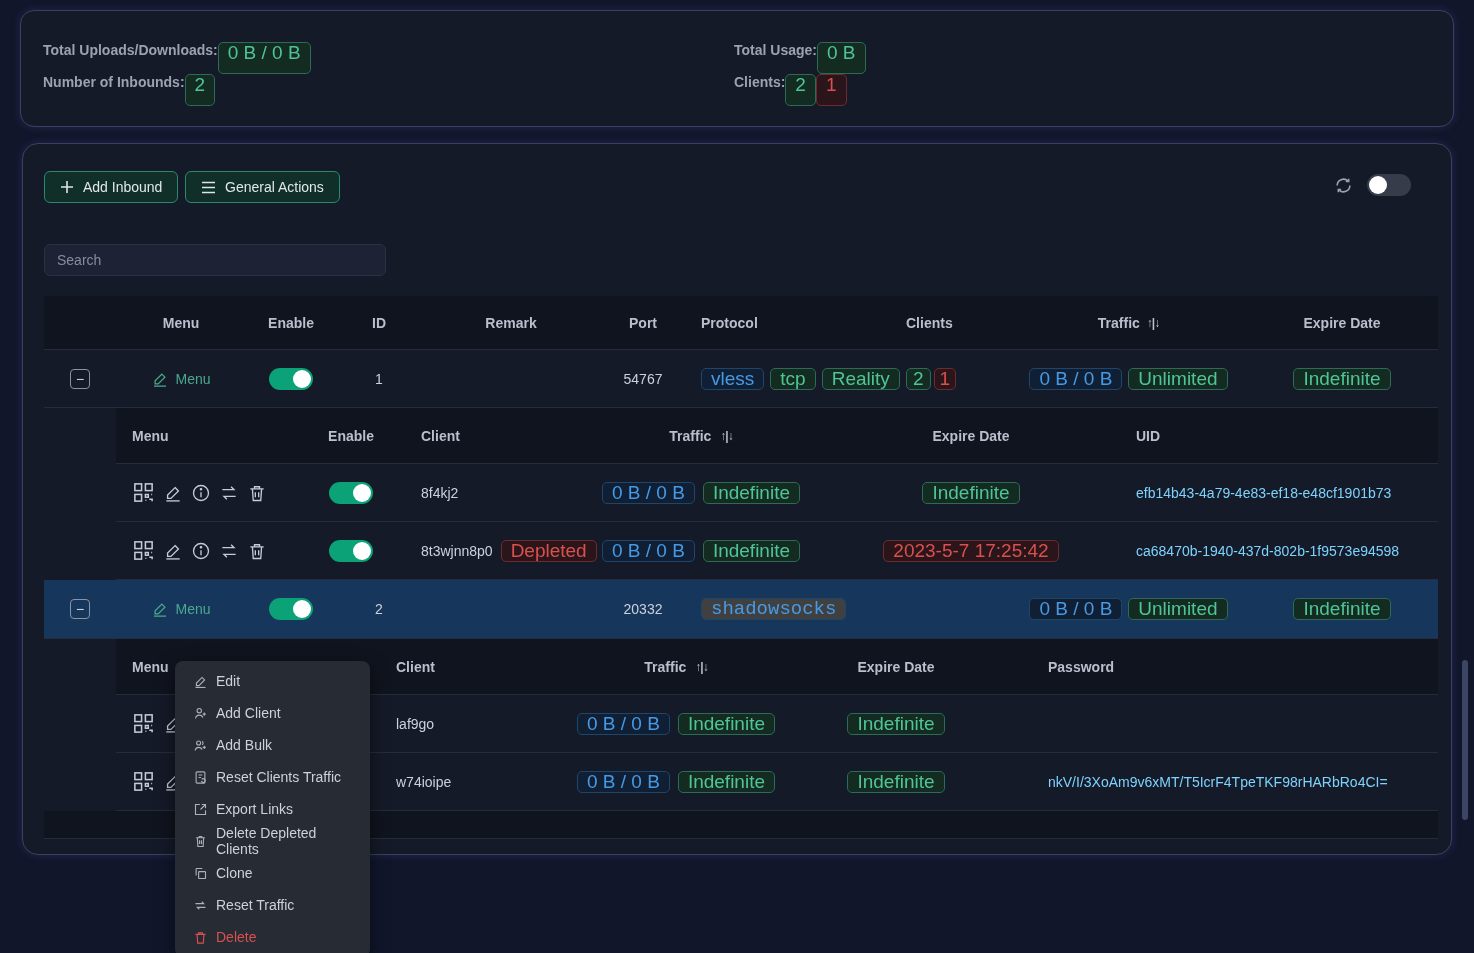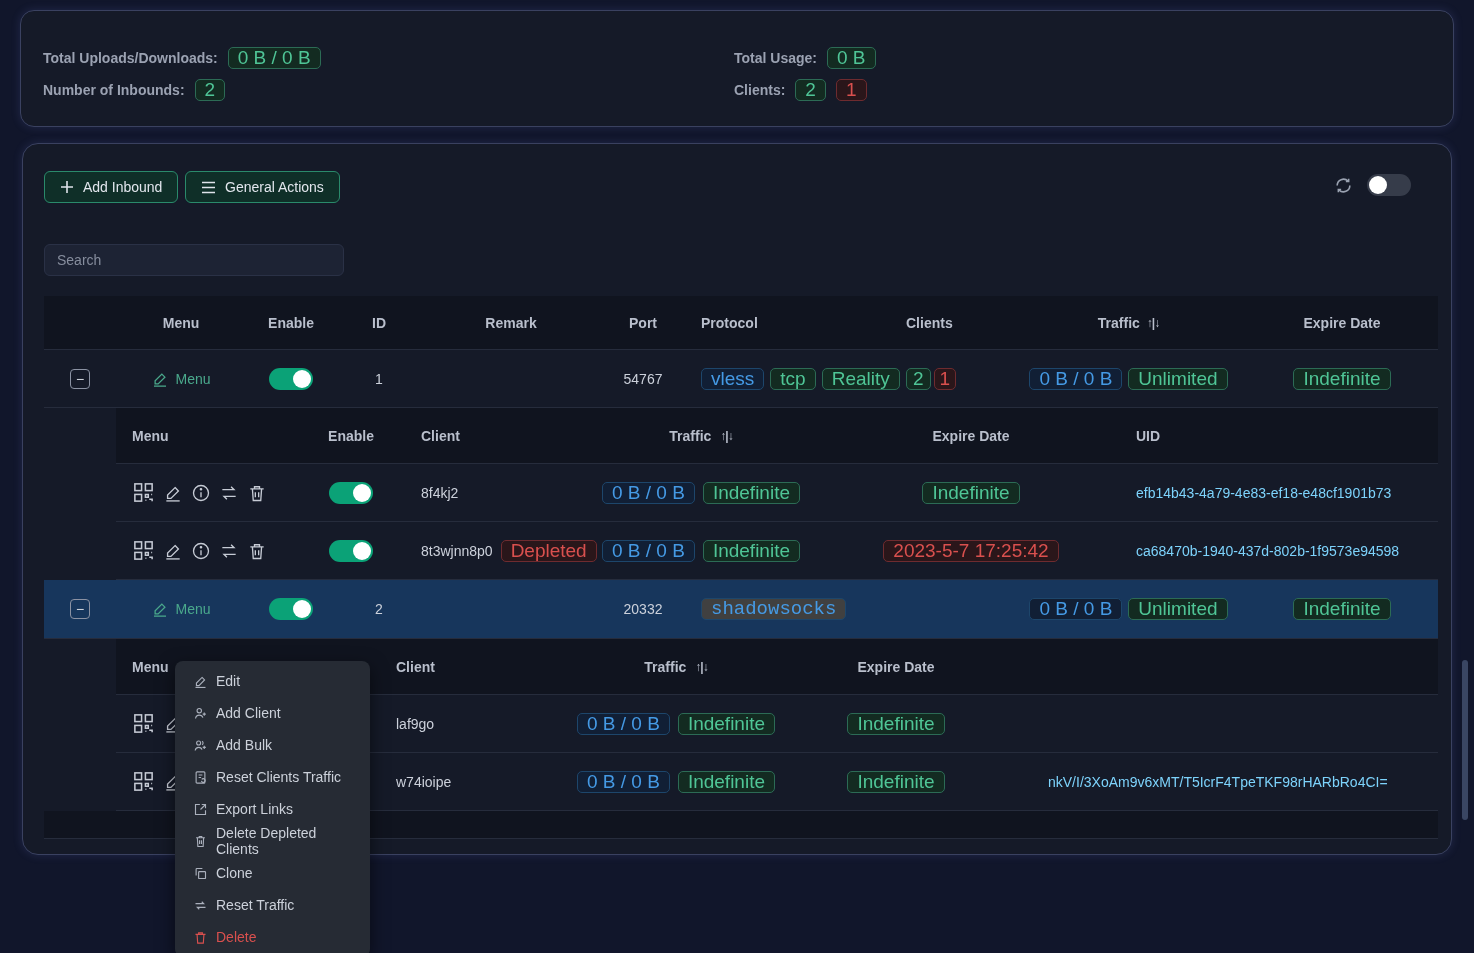--- a/index.html
+++ b/index.html
@@ -17,21 +17,21 @@
     background:#151a28;
     border:1px solid #3a4160;
     border-radius:14px;
     box-shadow:0 0 10px rgba(110,130,220,0.18);
   }
   
   #stats-panel { left:20px; top:10px; width:1434px; height:117px; padding-top:31px; }
   .stat-col { position:absolute; top:31px; }
   .stat-col.left { left:22px; }
   .stat-col.right { left:713px; }
-  .stat-row { height:32px; display:flex; align-items:center; gap:10px; }
+  .stat-row { height:32px; display:flex; }
   .stat-label { color:#9ba2b2; font-weight:600; }
   
   .tag {
     display:inline-block; padding:1px 9px; border-radius:5px;
     font-size:19px; line-height:18px; border:1px solid; white-space:nowrap;
   }
   .tag-green { color:#4fc596; border-color:#2c6b55; background:#132b21; }
   .tag-red   { color:#d9504e; border-color:#6e2b2f; background:#2a161a; }
   .tag-blue  { color:#459ae5; border-color:#1d466b; background:#111f35; }
   
@@ -47,21 +47,21 @@
   .top-right-controls { position:absolute; right:40px; top:30px; display:flex; align-items:center; gap:14px; }
   .icon { display:inline-flex; align-items:center; justify-content:center; }
   .icon svg { display:block; }
   
   .switch { width:44px; height:22px; border-radius:11px; background:#0ba277; position:relative; display:inline-block; cursor:pointer; }
   .switch::after { content:''; position:absolute; width:18px; height:18px; border-radius:50%; background:#fff; top:2px; right:2px; }
   .switch.off { background:#363c4a; }
   .switch.off::after { left:2px; right:auto; }
   
   #search-input {
-    position:absolute; left:21px; top:100px; width:300px; height:32px;
+    position:absolute; left:21px; top:100px; width:342px; height:32px;
     background:#1d2334; border:1px solid #2a3146; border-radius:6px;
     color:#ccd1db; padding:0 12px; font-size:14px; outline:none;
     font-family:"Liberation Sans", sans-serif;
   }
   #search-input::placeholder { color:#868d9d; }
   
   .table { position:absolute; left:21px; top:152px; width:1394px; }
   .thead { background:#10141f; font-weight:600; color:#b9bfcc; }
   .row { border-bottom:1px solid #262c3c; }
   .main-cols { display:grid; grid-template-columns:72px 130px 90px 86px 178px 86px 180px 145px 235px 1fr; align-items:center; }
@@ -379,20 +379,21 @@
 
     <div class="sub">
       <div class="row thead h-sub sub2-cols">
         <div class="pad16">Menu</div>
         <div class="pad10">Client</div>
         <div class="c-center">
             <span>Traffic</span>
             <span class="sort-glyph">↑|↓</span>
           </div>
         <div class="c-center">Expire Date</div>
+        <div class="pad17">Password</div>
       </div>
 
       <div class="row r-client sub2-cols">
         <div class="pad16 row-icons">
           <span class="icon">
             <svg width="23" height="23" viewBox="0 0 24 24" fill="none" stroke="currentColor" stroke-width="1.6">
                 <rect x="3" y="3" width="7" height="7"></rect>
                 <rect x="14" y="3" width="7" height="7"></rect>
                 <rect x="3" y="14" width="7" height="7"></rect>
                 <path d="M14 14h3v3h-3zM20 14h1M14 20h1M18 19h3v2"></path>

